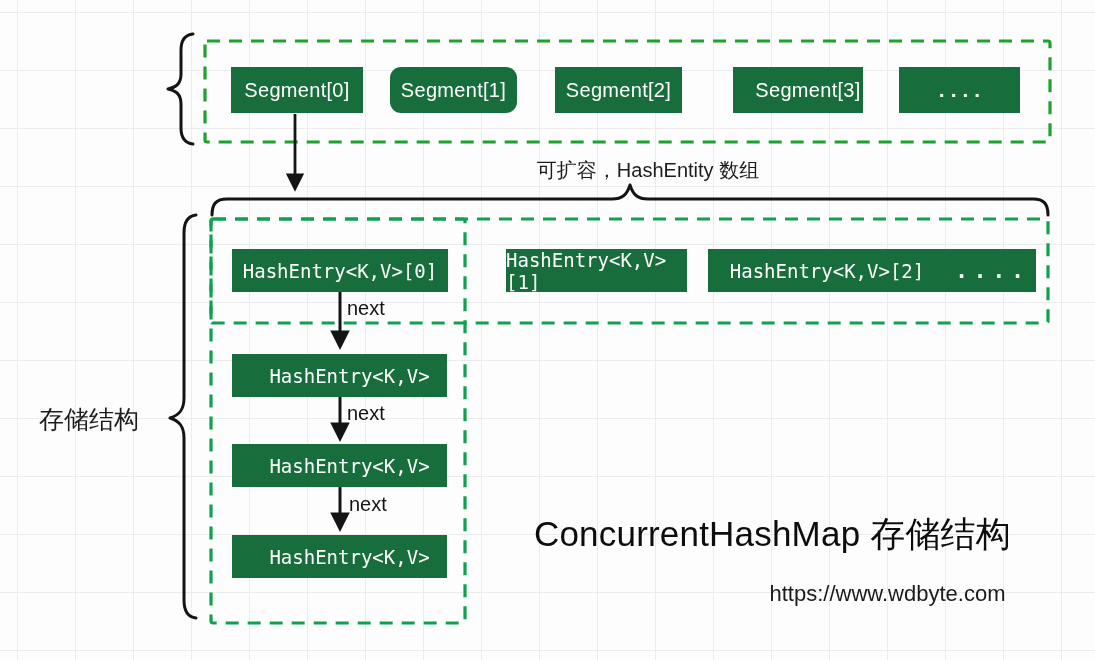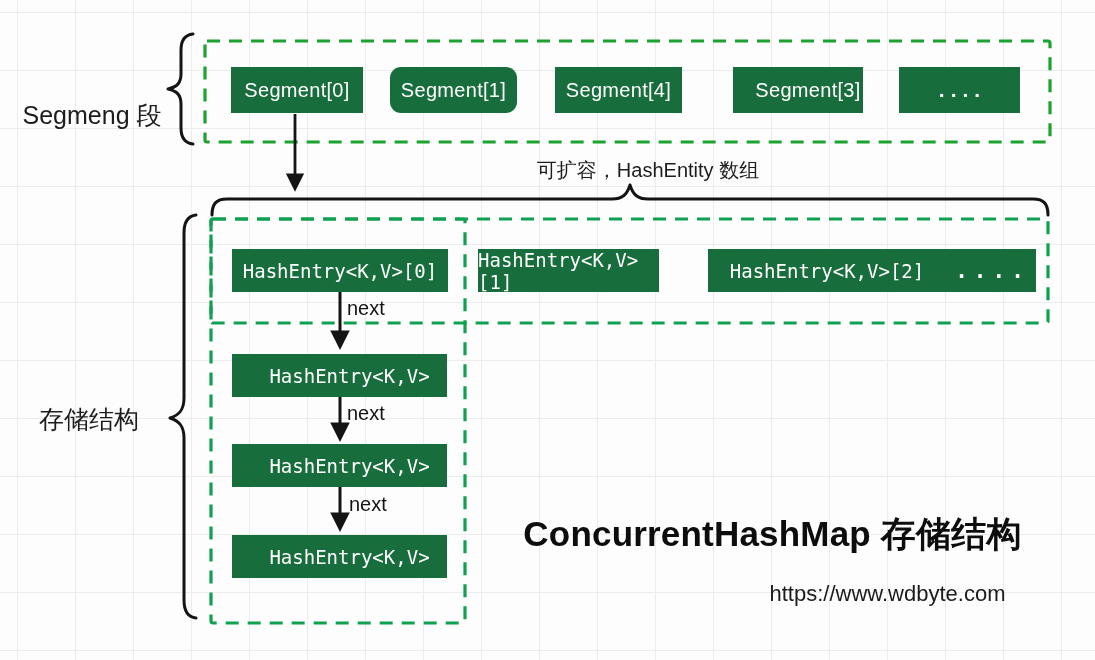--- a/index.html
+++ b/index.html
@@ -28,21 +28,21 @@
   .chain-box{left:232px;width:215px;height:43px;font-family:"DejaVu Sans Mono", monospace;font-size:19px;padding-left:20px;}
   .dots{font-weight:bold;letter-spacing:6px;font-size:21px;padding-left:6px;}
   .cn-label{position:absolute;color:#1c1c1c;text-align:center;}
   .lbl-immutable{left:28px;top:56px;width:128px;font-size:25px;}
   .lbl-segment-cn{left:8px;top:99px;width:168px;font-size:25px;}
   .lbl-expandable{left:498px;top:157px;width:300px;font-size:20px;}
   .lbl-collision{left:25px;top:403px;width:128px;font-size:25px;}
   .next-label{position:absolute;color:#141414;font-size:20px;}
   .title{
     position:absolute;left:500px;top:511px;width:545px;
-    font-size:35px;font-weight:bold;color:#0d0d0d;text-align:center;
+    font-size:35px;font-weight:normal;color:#0d0d0d;text-align:center;
     letter-spacing:0.2px;
   }
   .url{
     position:absolute;left:730px;top:581px;width:315px;
     font-size:22px;color:#1b1b1b;text-align:center;
   }
 </style>
 </head>
 <body>
 
@@ -62,32 +62,31 @@
     <path d="M193,34 C184,35 181,41 181,50 L181,74 C181,83 177,87 168,89 C177,91 181,95 181,104 L181,128 C181,137 184,143 193,144" fill="none" stroke="#141414" stroke-width="3" stroke-linecap="round" stroke-linejoin="round"></path>
     <path d="M196,215 C187,216 184,223 184,233 L184,398 C184,409 180,415 170,418 C180,421 184,427 184,438 L184,600 C184,610 187,617 196,618" fill="none" stroke="#141414" stroke-width="3" stroke-linecap="round" stroke-linejoin="round"></path>
     <path d="M212,215 C212,204 216,199 227,199 L612,199 C622,199 627,195 630,185 C633,195 638,199 648,199 L1033,199 C1044,199 1048,204 1048,215" fill="none" stroke="#141414" stroke-width="3" stroke-linecap="round" stroke-linejoin="round"></path>
 
     <line x1="295" y1="114" x2="295" y2="188" stroke="#141414" stroke-width="2.8" marker-end="url(#arrowhead)"></line>
     <line x1="340" y1="292" x2="340" y2="346" stroke="#141414" stroke-width="3" marker-end="url(#arrowhead)"></line>
     <line x1="340" y1="397" x2="340" y2="438" stroke="#141414" stroke-width="3" marker-end="url(#arrowhead)"></line>
     <line x1="340" y1="487" x2="340" y2="528" stroke="#141414" stroke-width="3" marker-end="url(#arrowhead)"></line>
   </svg>
 
-  <div class="cn-label lbl-segment-cn">Segmeng 段</div>
   <div class="cn-label lbl-expandable">可扩容，HashEntity 数组</div>
   <div class="cn-label lbl-collision">存储结构</div>
 
   <div class="gbox seg-box" style="left:231px;width:132px;">Segment[0]</div>
   <div class="gbox seg-box" style="left:390px;width:127px;border-radius:11px;">Segment[1]</div>
-  <div class="gbox seg-box" style="left:555px;width:127px;">Segment[4]</div>
+  <div class="gbox seg-box" style="left:555px;width:127px;">Segment[2]</div>
   <div class="gbox seg-box" style="left:733px;width:130px;padding-left:20px;">Segment[3]</div>
   <div class="gbox seg-box dots" style="left:899px;width:121px;">....</div>
 
   <div class="gbox he-box" style="left:232px;width:216px;">HashEntry&lt;K,V&gt;[0]</div>
-  <div class="gbox he-box" style="left:478px;width:181px;">HashEntry&lt;K,V&gt;[1]</div>
+  <div class="gbox he-box" style="left:506px;width:181px;">HashEntry&lt;K,V&gt;[1]</div>
   <div class="gbox he-box" style="left:708px;width:238px;">HashEntry&lt;K,V&gt;[2]</div>
   <div class="gbox he-box dots" style="left:943px;width:93px;">....</div>
 
   <div class="gbox chain-box" style="top:354px;">HashEntry&lt;K,V&gt;</div>
   <div class="gbox chain-box" style="top:444px;">HashEntry&lt;K,V&gt;</div>
   <div class="gbox chain-box" style="top:535px;">HashEntry&lt;K,V&gt;</div>
 
   <div class="next-label" style="left:347px;top:297px;">next</div>
   <div class="next-label" style="left:347px;top:402px;">next</div>
   <div class="next-label" style="left:349px;top:493px;">next</div>

